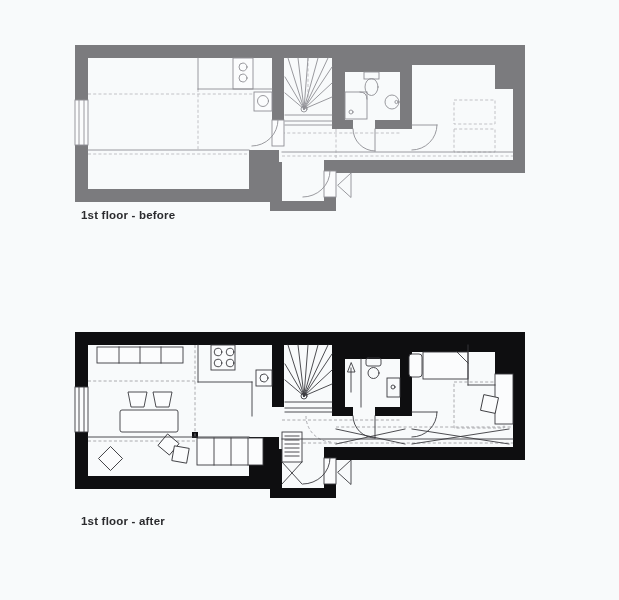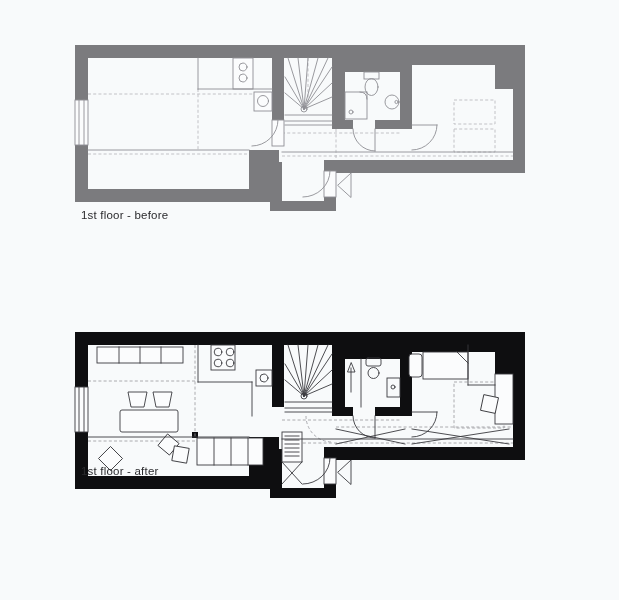--- a/index.html
+++ b/index.html
@@ -2,32 +2,32 @@
 <html><head>
 <meta charset="utf-8">
 <style>
   html,body{margin:0;padding:0;}
   body{
     width:619px;height:600px;
     background:#f8fafb;
     font-family:"Liberation Sans", sans-serif;
     position:relative;overflow:hidden;
   }
-  .stage{position:absolute;inset:0;}
+  .stage{position:absolute;inset:0;font-weight:bold;}
   svg{position:absolute;left:0;top:0;}
   .walls{stroke:none;}
   .thin{fill:none;stroke-width:0.9;stroke-linecap:square;stroke-linejoin:miter;}
   .fix{fill:#fbfcfd;stroke-width:0.9;}
   .dash{fill:none;stroke-width:0.8;stroke-dasharray:3 2.2;}
   .plan-label{
     position:absolute;left:81px;
     font-size:11.5px;color:#2b2b2e;letter-spacing:0.2px;
   }
   #label-before{top:209px;}
-  #label-after{top:465px;}
+  #label-after{top:515px;}
 </style>
 </head>
 <body>
 
 <div class="stage">
 <svg width="619" height="600" viewBox="0 0 619 600">
 
   <g transform="translate(75,45)">
 
     <g class="walls" fill="#7b7b7e">

